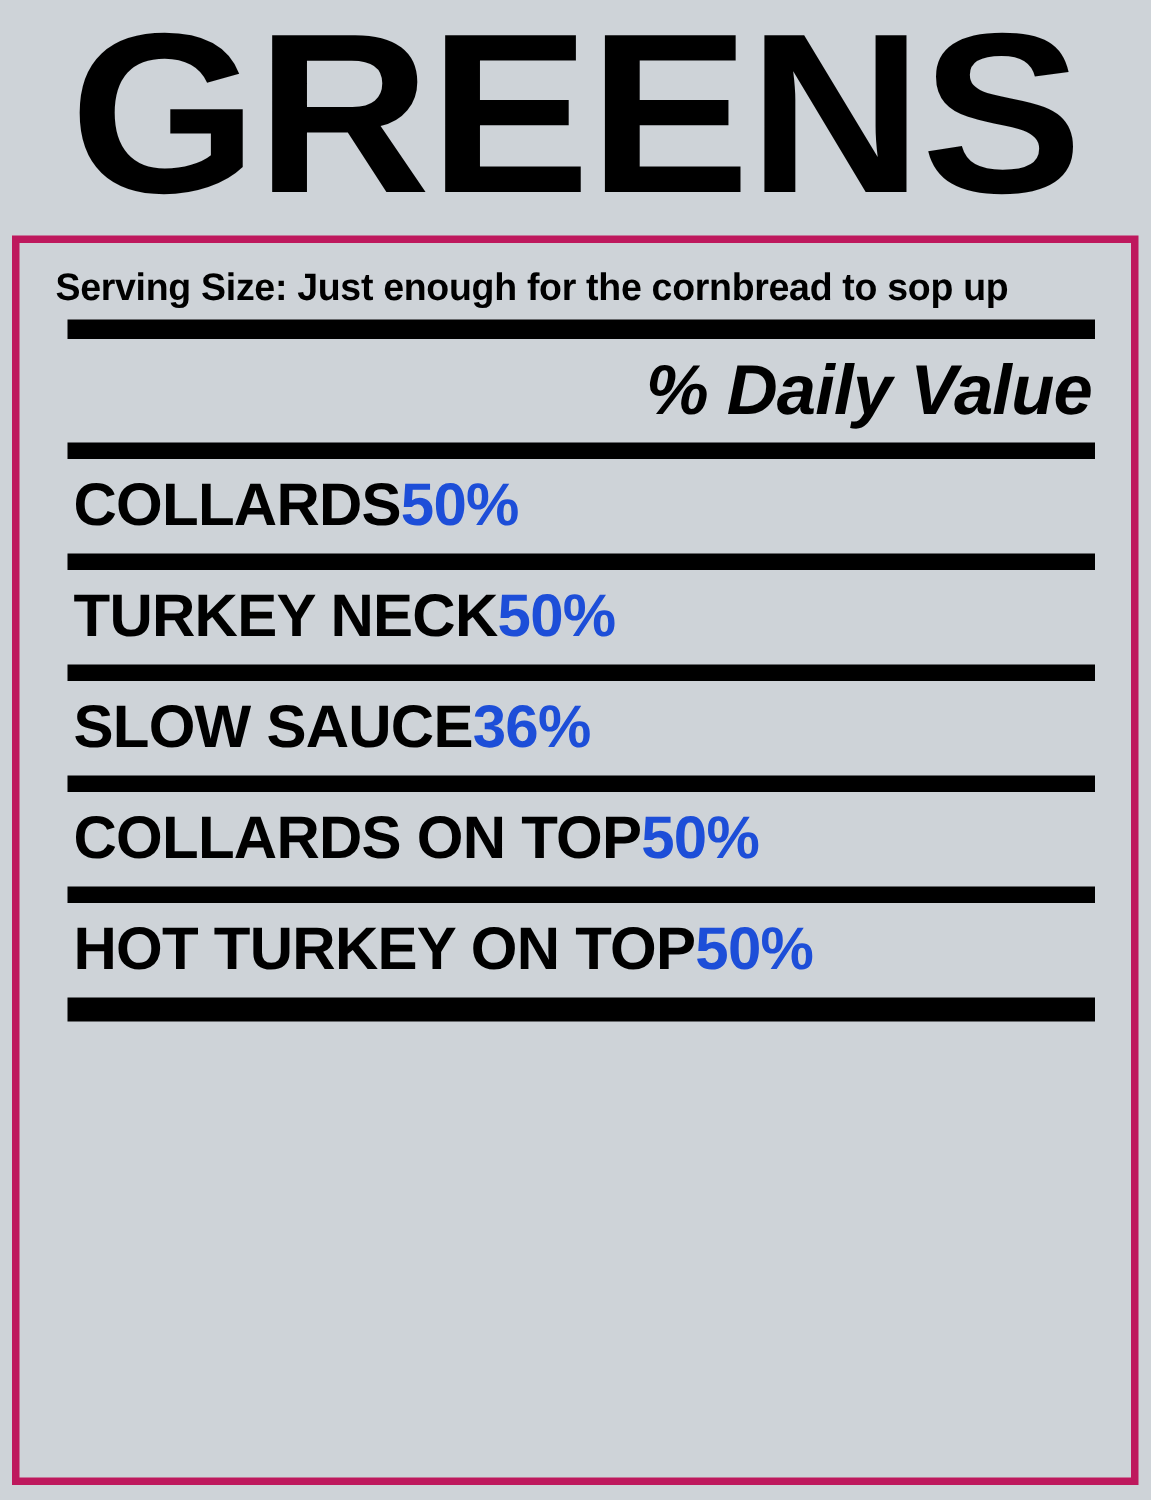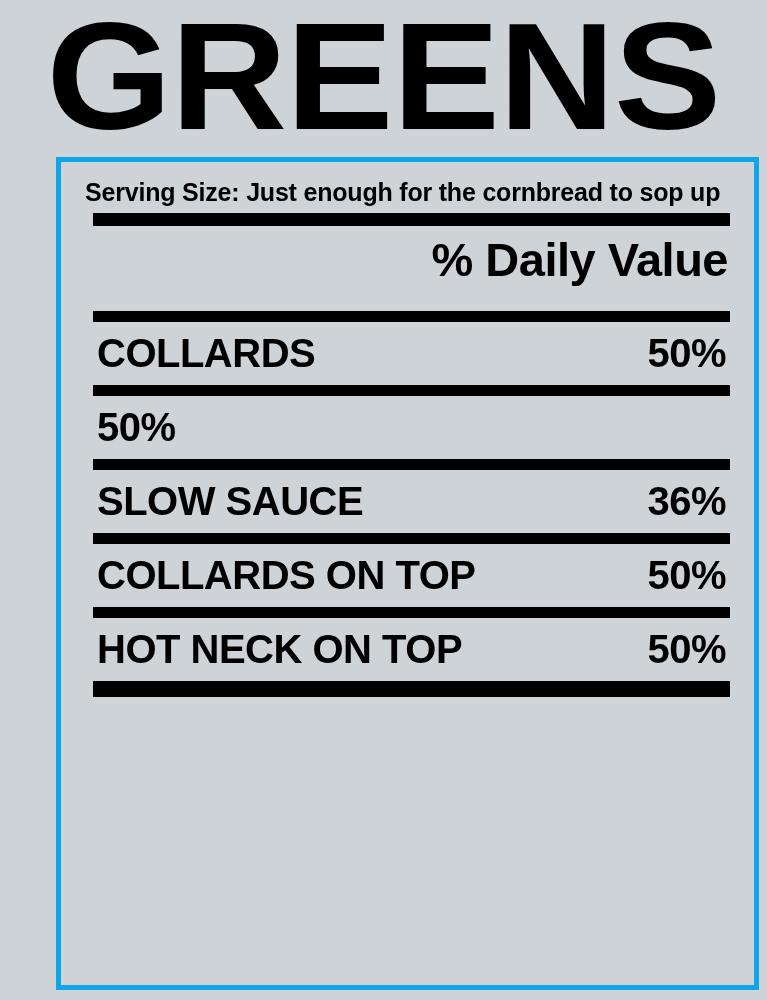--- a/index.html
+++ b/index.html
@@ -34,27 +34,26 @@
     color: #000;
     margin-top: 2px;
     margin-bottom: 6px;
     transform: scaleX(1.06);
     transform-origin: center top;
     white-space: nowrap;
   }
 
   .panel {
     flex: 1;
-    border: 5px solid #0ea5e9;
+    border: 5px solid #be185d;
     background: #ced3d8;
     box-sizing: border-box;
     padding: 10px 14px 0 14px;
     display: flex;
     flex-direction: column;
-    margin-left: 48px;
   }
 
   .serving {
     font-weight: bold;
     font-size: 25.5px;
     color: #000;
     white-space: nowrap;
     transform: scaleX(0.98);
     transform-origin: left center;
     margin: 6px 0 6px 10px;
@@ -74,49 +73,49 @@
   .rule-bottom {
     height: 16px;
     background: #000;
     margin: 0 10px 0 18px;
   }
 
   .dv-row {
     display: flex;
     justify-content: flex-end;
     align-items: center;
-    padding: 6px 12px 24px 0;
+    padding: 6px 12px 8px 0;
+    font-style: italic;
   }
   .dv-text {
     font-weight: bold;
     font-size: 47px;
     color: #000;
     letter-spacing: -0.5px;
     white-space: nowrap;
   }
 
   .nutrient-row {
     display: flex;
-    justify-content: space-between;
     align-items: baseline;
     padding: 9px 14px 9px 22px;
   }
   .nutrient-name {
     font-weight: bold;
     font-size: 40px;
     color: #000;
     letter-spacing: -0.5px;
     white-space: nowrap;
     transform: scaleX(1.0);
     transform-origin: left center;
   }
   .nutrient-value {
     font-weight: bold;
     font-size: 40px;
-    color: #000000;
+    color: #1d4ed8;
     letter-spacing: -0.5px;
     white-space: nowrap;
   }
 
   .spacer-bottom {
     flex: 1;
     min-height: 6px;
   }
 </style>
 </head>
@@ -139,41 +138,42 @@
     <div class="rule-med"></div>
 
     <div class="nutrient-row">
       <span class="nutrient-name">COLLARDS</span>
       <span class="nutrient-value">50%</span>
     </div>
 
     <div class="rule-med"></div>
 
     <div class="nutrient-row">
+      <span class="nutrient-name">TURKEY NECK</span>
       <span class="nutrient-value">50%</span>
     </div>
 
     <div class="rule-med"></div>
 
     <div class="nutrient-row">
       <span class="nutrient-name">SLOW SAUCE</span>
       <span class="nutrient-value">36%</span>
     </div>
 
     <div class="rule-med"></div>
 
     <div class="nutrient-row">
       <span class="nutrient-name">COLLARDS ON TOP</span>
       <span class="nutrient-value">50%</span>
     </div>
 
     <div class="rule-med"></div>
 
     <div class="nutrient-row">
-      <span class="nutrient-name">HOT NECK ON TOP</span>
+      <span class="nutrient-name">HOT TURKEY ON TOP</span>
       <span class="nutrient-value">50%</span>
     </div>
 
     <div class="rule-bottom"></div>
 
     <div class="spacer-bottom"></div>
 
   </div>
 </div>
 

